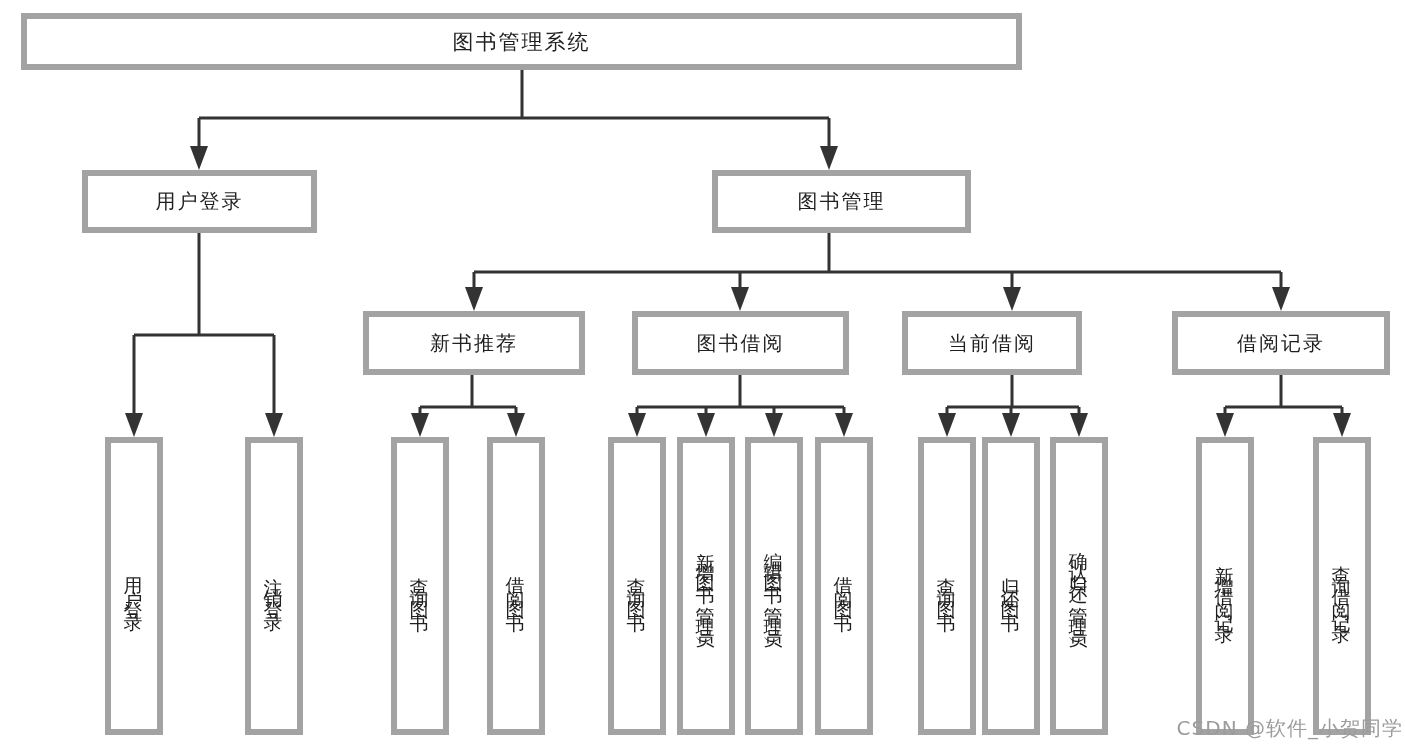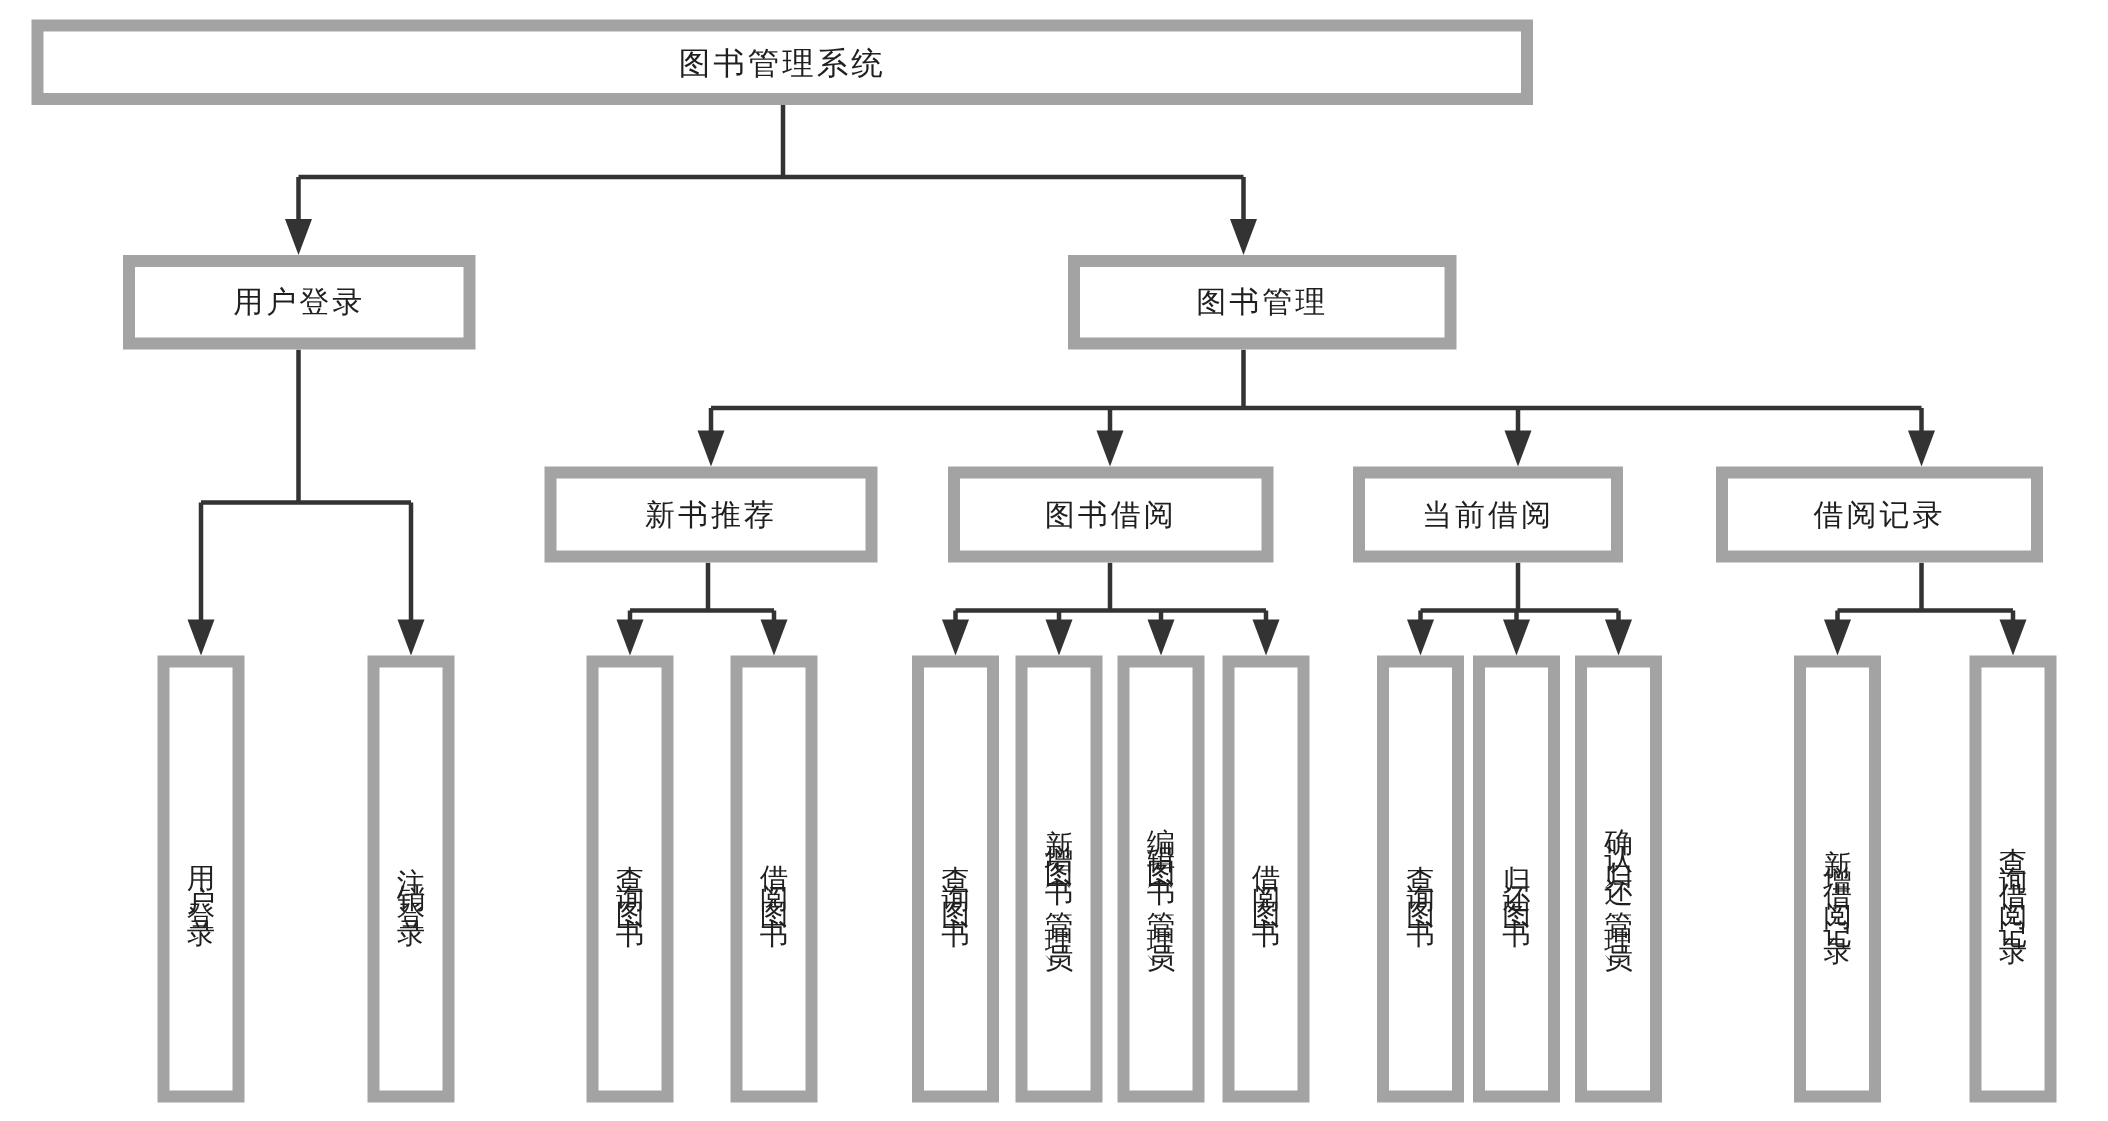--- a/index.html
+++ b/index.html
@@ -3,37 +3,37 @@
 <meta charset="utf-8">
 <style>
   html,body{margin:0;padding:0;background:#ffffff;}
   .canvas{
     position:relative;width:1405px;height:747px;background:#ffffff;
     font-family:"DejaVu Sans","Liberation Sans",sans-serif;overflow:hidden;
   }
   svg.wires{position:absolute;left:0;top:0;z-index:1;}
   .box{
     position:absolute;box-sizing:border-box;background:#ffffff;
-    border:8px solid #a3a3a3;color:#1f1f1f;
+    border:6px solid #a3a3a3;color:#1f1f1f;
     display:flex;align-items:center;justify-content:center;
     z-index:2;text-align:center;
   }
   .hbox{font-size:20px;letter-spacing:2px;}
   .vbox{
     writing-mode:vertical-rl;text-orientation:mixed;
     font-size:19px;letter-spacing:12px;
     top:437px;width:58px;height:298px;
   }
   #b-root{left:21px;top:13px;width:1001px;height:57px;font-size:21px;}
   #b-user{left:82px;top:170px;width:235px;height:63px;}
   #b-mgmt{left:712px;top:170px;width:259px;height:63px;}
   #b-rec{left:363px;top:311px;width:222px;height:64px;text-align:right;}
   #b-bb{left:632px;top:311px;width:217px;height:64px;}
   #b-cb{left:902px;top:311px;width:180px;height:64px;}
-  #b-br{left:1144px;top:311px;width:218px;height:64px;}
+  #b-br{left:1172px;top:311px;width:218px;height:64px;}
   #l-user{left:105px;}
   #l-logout{left:245px;}
   #l-rq{left:391px;}
   #l-rb{left:487px;}
   #l-bq{left:608px;}
   #l-ba{left:677px;letter-spacing:11px;}
   #l-be{left:745px;letter-spacing:11px;}
   #l-bw{left:815px;}
   #l-cq{left:918px;}
   #l-cr{left:982px;}
@@ -104,13 +104,14 @@
   <div class="box vbox" id="l-be">编辑图书（管理员）</div>
   <div class="box vbox" id="l-bw">借阅图书</div>
 
   <div class="box vbox" id="l-cq">查询图书</div>
   <div class="box vbox" id="l-cr">归还图书</div>
   <div class="box vbox" id="l-cc">确认归还（管理员）</div>
 
   <div class="box vbox" id="l-ra">新增借阅记录</div>
   <div class="box vbox" id="l-rr">查询借阅记录</div>
 
+  <div class="watermark">CSDN @软件_小贺同学</div>
 </div>
 
 </body></html>

